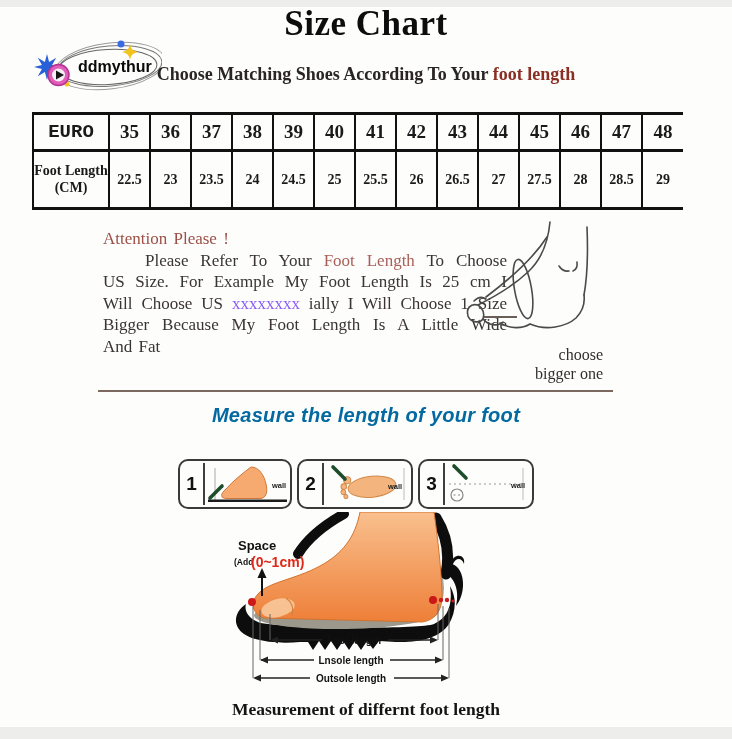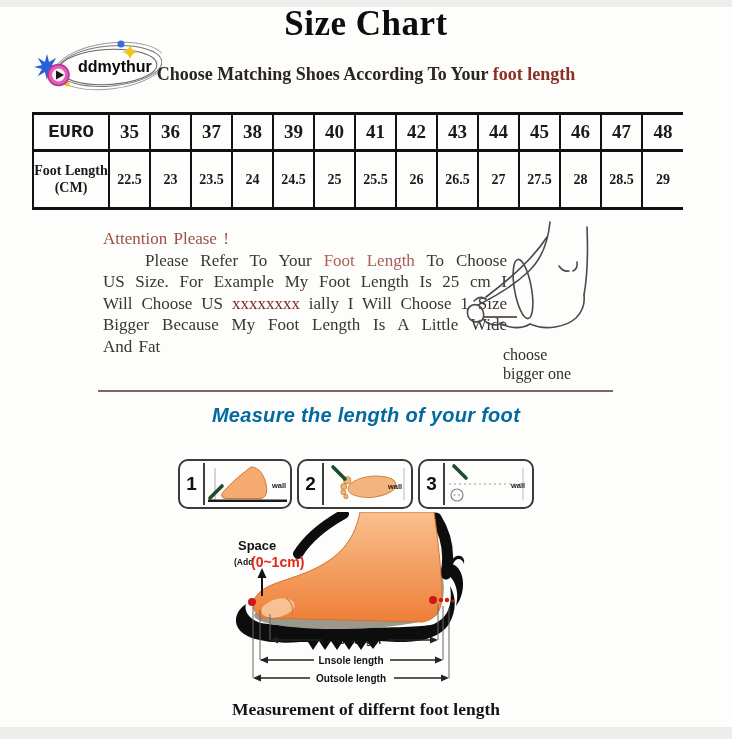--- a/index.html
+++ b/index.html
@@ -28,27 +28,27 @@
   table.size-table tr:last-child td{height:55px;font-size:14px;}
   table.size-table td.hdr{font-size:19px;font-family:Liberation Mono, monospace;}
   table.size-table td.hdr2{font-size:14.5px;line-height:1.15;}
 
   .attention{position:absolute;left:103px;top:228px;width:404px;
              font-size:17px;line-height:21.5px;color:#3a3434;word-spacing:2px;}
   .att-head{color:#9c4f46;font-family:Liberation Serif, serif;}
   .att-line.j{text-align:justify;text-align-last:justify;}
   .att-line.indent{text-indent:42px;}
   .att-red{color:#a86058;}
-  .att-x{color:#7f1d1d;}
+  .att-x{color:#8b5cf6;}
 
   .wide-dash{position:absolute;left:483px;top:316px;width:34px;height:2px;background:#6a5f58;}
 
   .foot-sketch{position:absolute;left:452px;top:215px;}
 
-  .choose-note{position:absolute;left:503px;top:345px;width:100px;text-align:left;
+  .choose-note{position:absolute;left:503px;top:345px;width:100px;text-align:right;
                font-size:16px;line-height:19px;color:#332e2e;}
 
   .rule{position:absolute;left:98px;top:390px;width:515px;height:2px;background:#7b685e;}
 
   .measure-heading{position:absolute;top:404px;left:0;width:732px;text-align:center;
                    font-family:"Liberation Sans","DejaVu Sans",sans-serif;
                    font-size:20px;font-weight:bold;font-style:italic;color:#0369a1;letter-spacing:.3px;}
 
   .step-box{position:absolute;top:459px;height:50px;border:2.5px solid #3a3a3a;border-radius:10px;
             background:#fdfdfc;box-sizing:border-box;}

